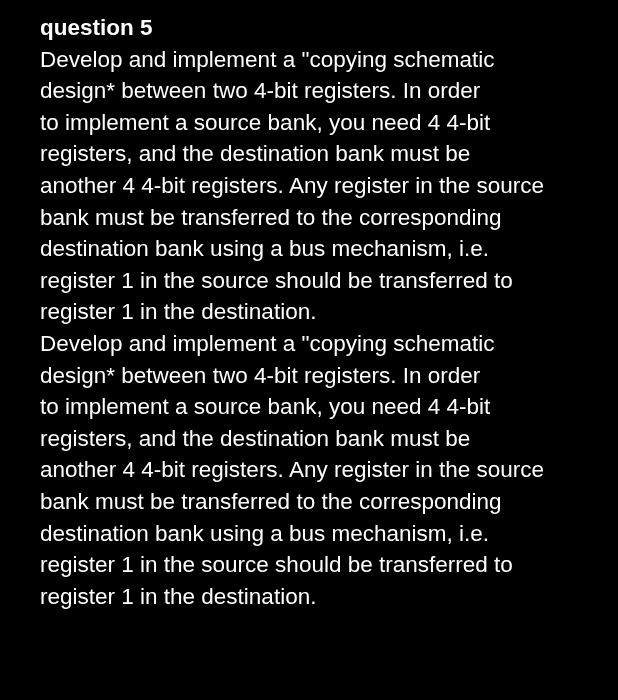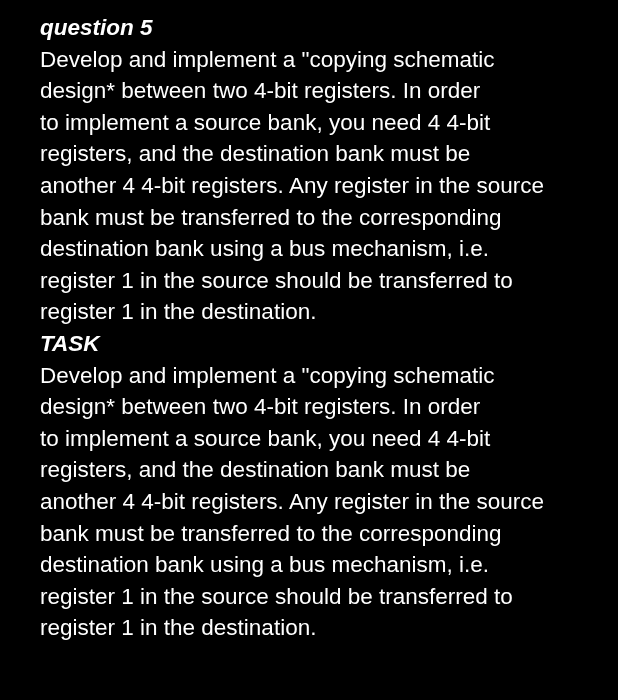--- a/index.html
+++ b/index.html
@@ -20,21 +20,20 @@
     width: 618px;
     height: 700px;
     padding: 12px 20px 12px 40px;
     background: #000000;
   }
   .heading {
     font-size: 22.5px;
     line-height: 31.6px;
     font-weight: 700;
     color: #ffffff;
-    font-style: italic;
   }
   .paragraph .line {
     font-size: 22.5px;
     line-height: 31.6px;
     font-weight: 400;
     color: #ffffff;
     white-space: nowrap;
   }
 </style>
 </head>
@@ -49,21 +48,20 @@
       <div class="line">design* between two 4-bit registers. In order</div>
       <div class="line">to implement a source bank, you need 4 4-bit</div>
       <div class="line">registers, and the destination bank must be</div>
       <div class="line">another 4 4-bit registers. Any register in the source</div>
       <div class="line">bank must be transferred to the corresponding</div>
       <div class="line">destination bank using a bus mechanism, i.e.</div>
       <div class="line">register 1 in the source should be transferred to</div>
       <div class="line">register 1 in the destination.</div>
     </div>
 
-  <div class="heading">TASK</div>
 
   <div class="paragraph">
       <div class="line">Develop and implement a "copying schematic</div>
       <div class="line">design* between two 4-bit registers. In order</div>
       <div class="line">to implement a source bank, you need 4 4-bit</div>
       <div class="line">registers, and the destination bank must be</div>
       <div class="line">another 4 4-bit registers. Any register in the source</div>
       <div class="line">bank must be transferred to the corresponding</div>
       <div class="line">destination bank using a bus mechanism, i.e.</div>
       <div class="line">register 1 in the source should be transferred to</div>

